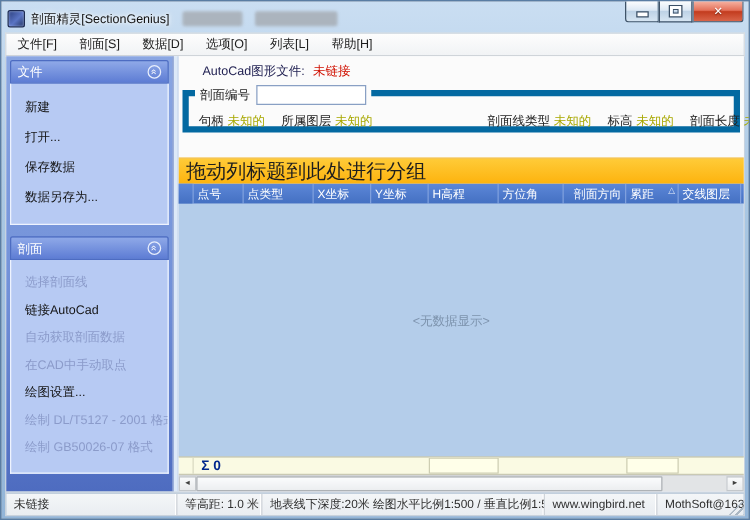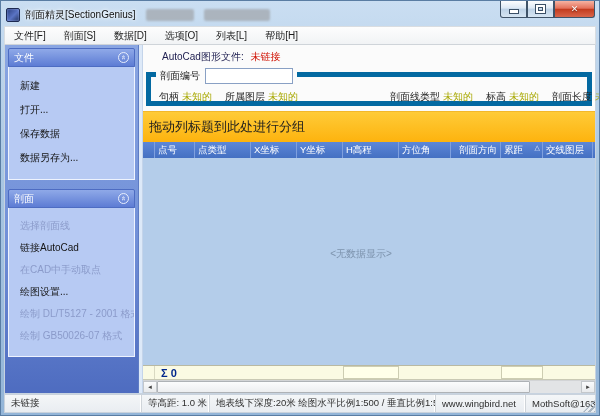--- a/index.html
+++ b/index.html
@@ -64,23 +64,23 @@
   .groupbox { position:relative; margin:9px 3px 0 3px; height:34px; border:5px solid #0369a1; }
   .gb-head { position:absolute; top:-9px; left:5px; background:#fbfbfb; padding:0 4px; display:flex;
     align-items:center; gap:5px; font-size:10px; color:#222; }
   .gb-input { width:88px; height:16px; border:1px solid #89a0c4; font-size:10px; padding:0 2px; background:#fff; }
   .props { display:flex; align-items:center; margin-top:13px; font-size:10px; color:#222; white-space:nowrap; }
   .props .lbl { margin-left:13px; }
   .props .lbl.first { margin-left:8px; }
   .props .lbl.wide { margin-left:92px; }
   .props .val { color:#a8a800; margin-left:3px; }
 
-  .groupbar { height:31px; margin-top:5px; background:linear-gradient(180deg,#ffcb38,#fdb30e);
+  .groupbar { height:21px; margin-top:20px; background:linear-gradient(180deg,#ffcb38,#fdb30e);
     border-top:1px solid #f3b82a; display:flex; align-items:center; padding-left:6px;
-    font-size:13px; color:#1e1e1e; }
+    font-size:16px; color:#1e1e1e; }
 
   .grid-header { display:flex; height:16px; background:linear-gradient(180deg,#5c87d8,#4470c2);
     color:#fff; font-size:9.5px; }
   .gh-cell { flex:0 0 auto; padding:2px 0 0 3px; border-right:1px solid #7fa0de; overflow:hidden; white-space:nowrap; }
   .gh-gutter { width:12px; background:linear-gradient(180deg,#5c87d8,#4470c2); }
   .w-c0{width:40px}.w-c1{width:56px}.w-c2{width:46px}.w-c3{width:46px}.w-c4{width:56px}
   .w-c5{width:52px}.w-c6{width:50px}.w-c7{width:42px}.w-c8{width:50px}
   .gh-cell.right { text-align:right; padding-right:3px; }
   .gh-cell.sorted { display:flex; justify-content:space-between; padding-right:2px; }
   .sort-glyph { font-size:7px; color:#e4edfb; line-height:1; }
@@ -165,20 +165,21 @@
       </div>
 
       <div class="nav-panel">
         <div class="nav-header">
           <span>剖面</span>
           <span class="nav-chevron">«</span>
         </div>
         <div class="nav-body tight">
           <div class="nav-item disabled">选择剖面线</div>
           <div class="nav-item">链接AutoCad</div>
+          <div class="nav-item disabled">自动获取剖面数据</div>
           <div class="nav-item disabled">在CAD中手动取点</div>
           <div class="nav-item">绘图设置...</div>
           <div class="nav-item disabled">绘制 DL/T5127 - 2001 格式</div>
           <div class="nav-item disabled">绘制 GB50026-07 格式</div>
         </div>
       </div>
       <div class="sidebar-fill"></div>
     </div>
 
     <div class="splitter"></div>

